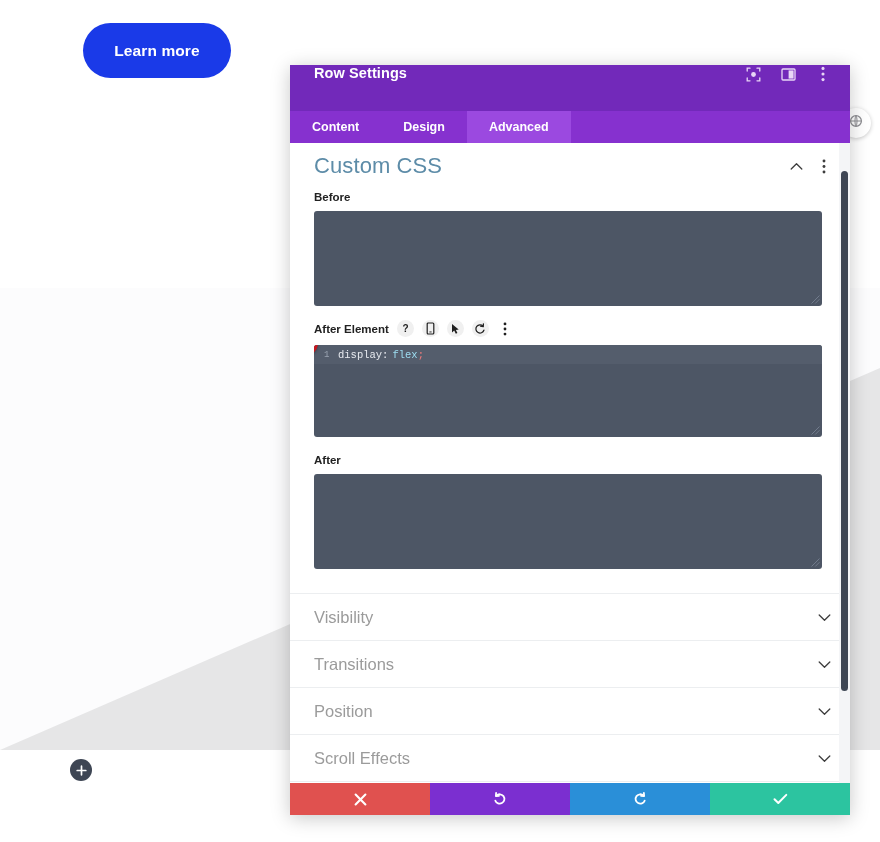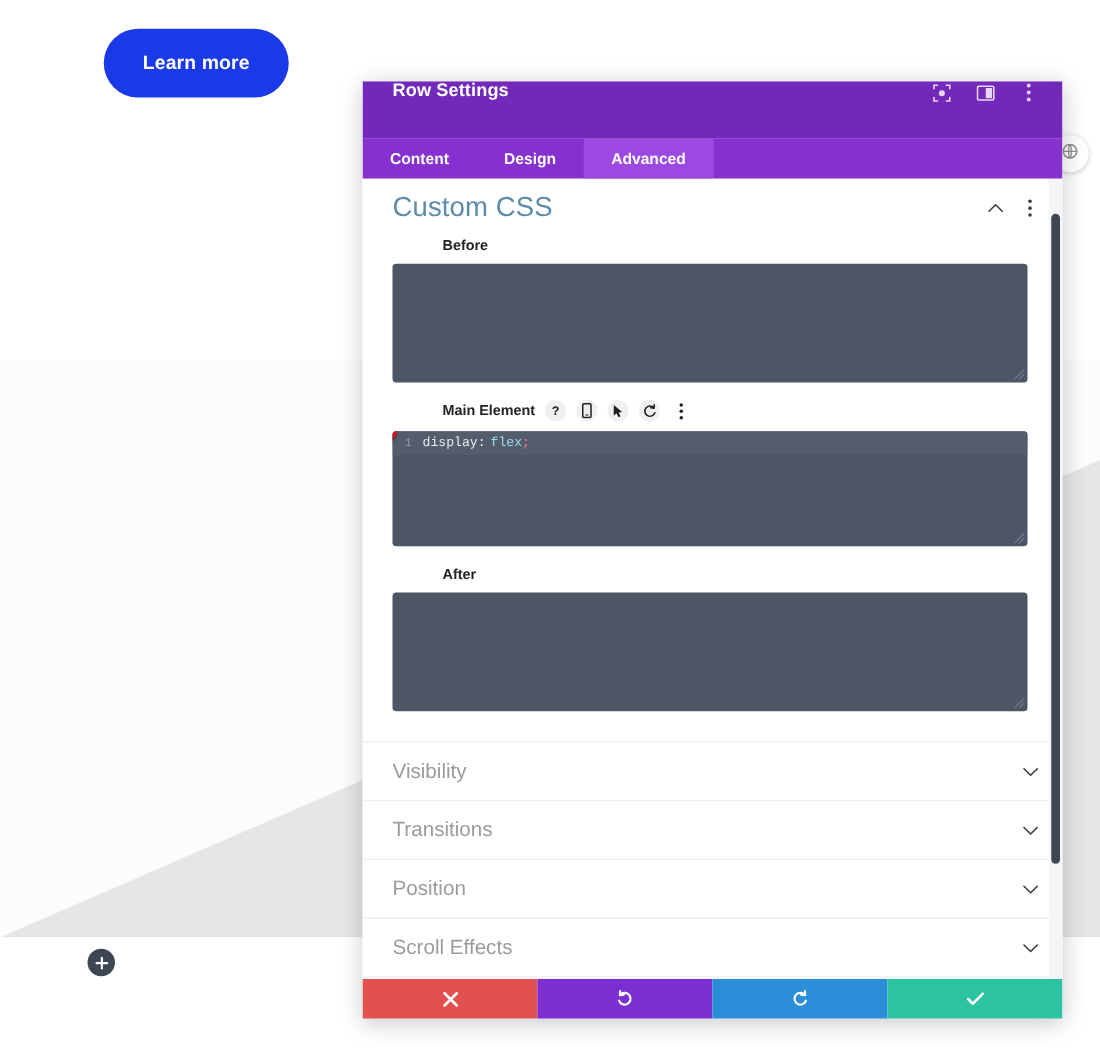--- a/index.html
+++ b/index.html
@@ -205,21 +205,20 @@
   }
   .sec-icon svg { display: block; }
 
   
   .field-block { padding: 0 24px; }
   .field-label {
     font-size: 11.5px;
     color: #222;
     font-weight: bold;
     margin-bottom: 8px;
-    margin-left: 40px;
   }
   .field-label-row {
     display: flex;
     align-items: center;
     gap: 8px;
     margin-bottom: 8px;
   }
   .field-label-row .field-label { margin-bottom: 0; }
   .mini-icon {
     width: 17px; height: 17px;
@@ -450,21 +449,21 @@
           <div class="field-label">Before</div>
           <div class="code-area plain">
             <svg class="resize-handle" width="9" height="9" viewBox="0 0 9 9">
               <path d="M8.5 0.5L0.5 8.5M8.5 4.2L4.2 8.5" stroke="#717b8c" stroke-width="1"></path>
             </svg>
           </div>
         </div>
 
         <div class="field-block" style="margin-top:14px; position:relative;">
           <div class="field-label-row">
-            <div class="field-label">Main Element</div>
+            <div class="field-label">After Element</div>
 
             <div class="mini-icon">
               <svg width="11" height="11" viewBox="0 0 11 11" fill="none">
                 <text x="5.5" y="9" text-anchor="middle" font-size="10" font-family="Liberation Sans, sans-serif" font-weight="bold" fill="#1f1f1f">?</text>
               </svg>
             </div>
 
             <div class="mini-icon">
               <svg width="11" height="13" viewBox="0 0 11 13" fill="none">
                 <rect x="2.2" y="1" width="6.6" height="11" rx="1" stroke="#1f1f1f" stroke-width="1.2"></rect>

